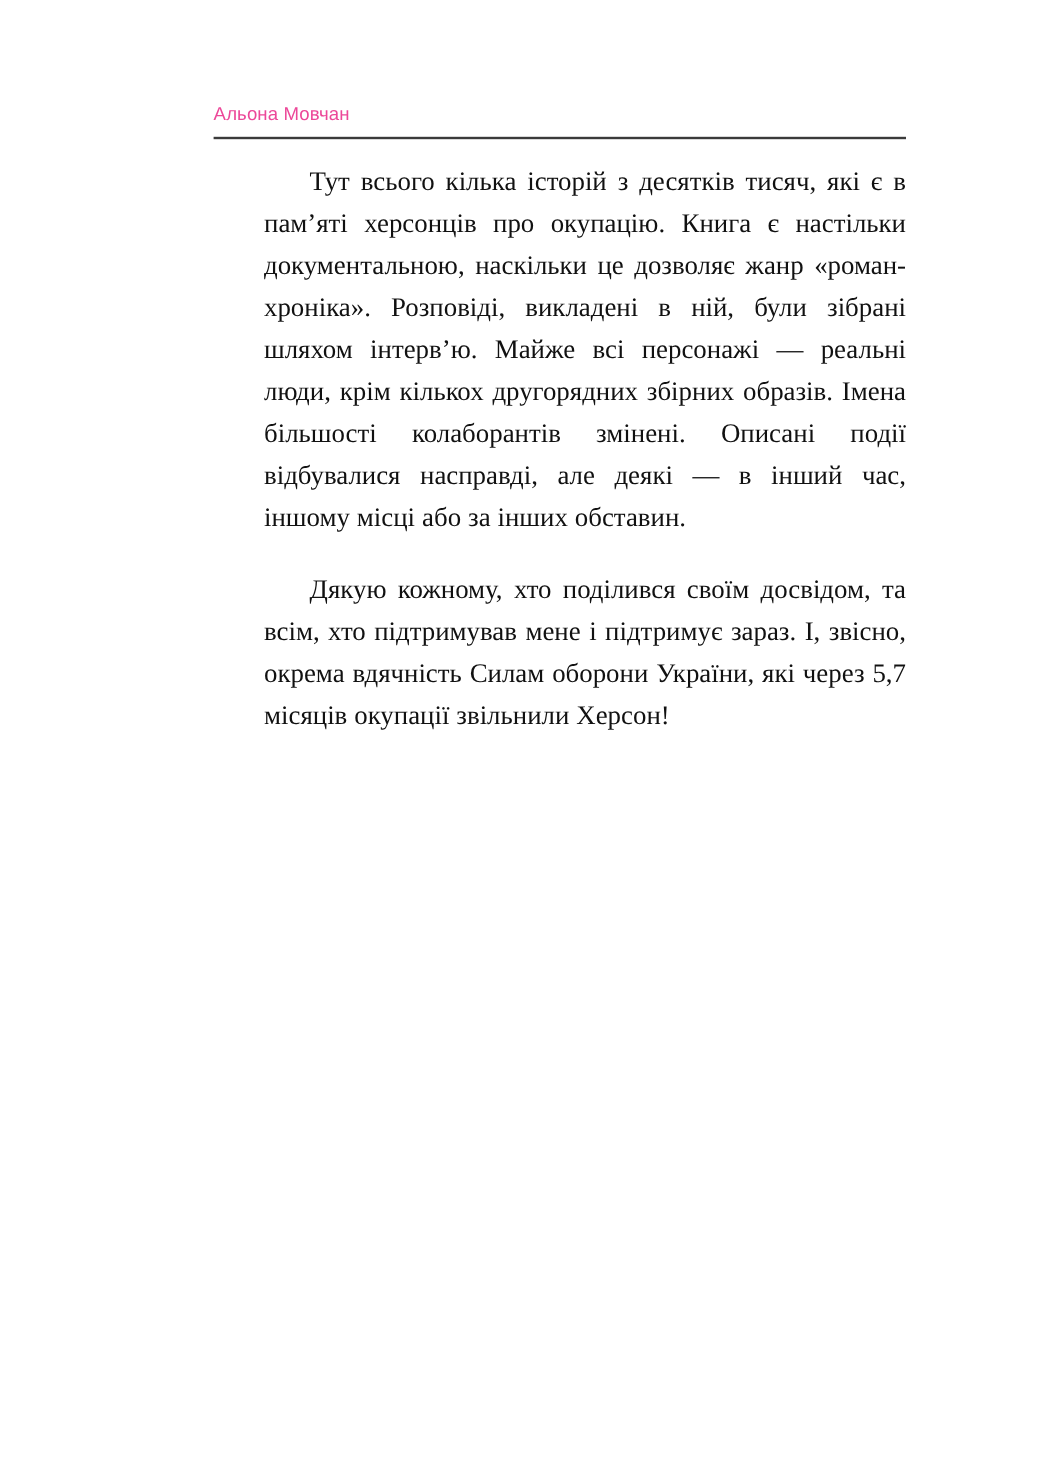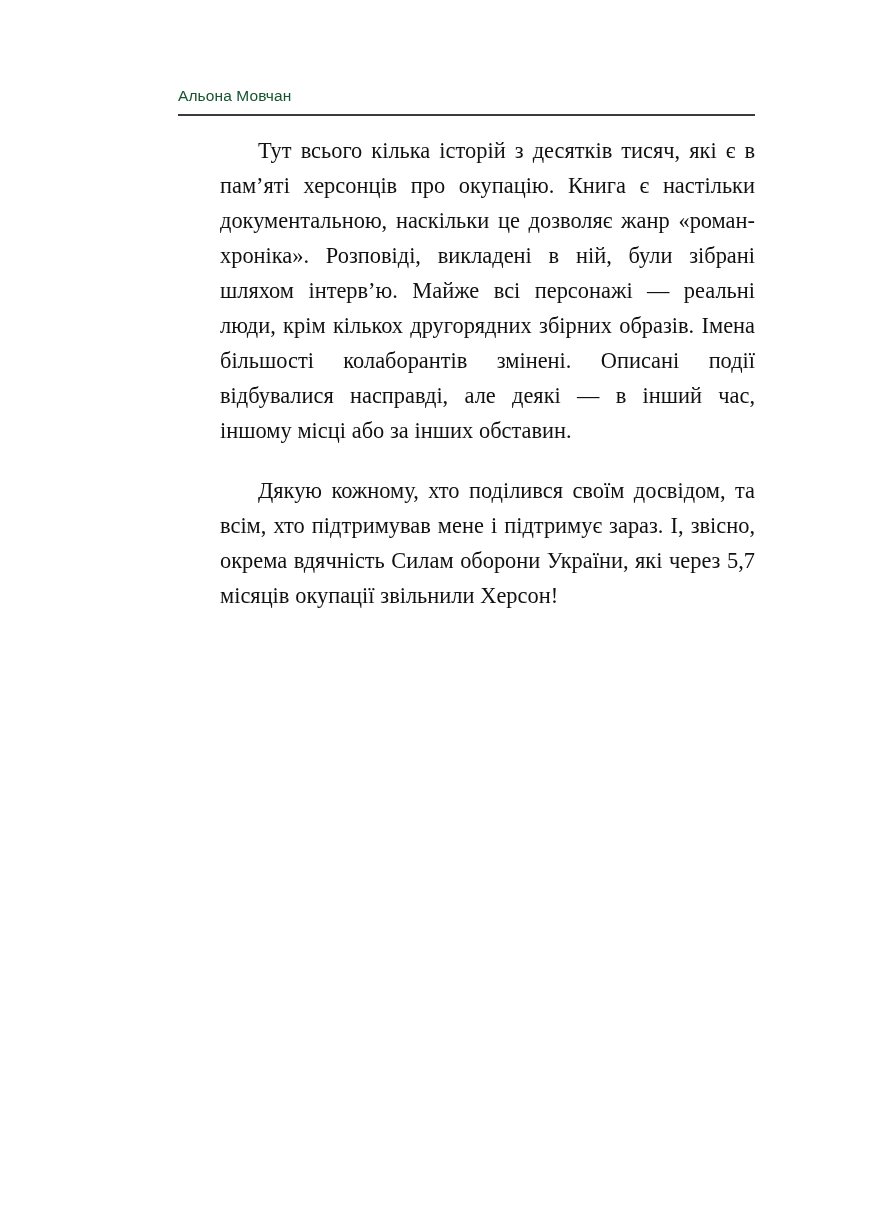--- a/index.html
+++ b/index.html
@@ -27,21 +27,21 @@
   .running-head {
     position: absolute;
     left: 178px;
     top: 86px;
     width: 577px;
   }
   .running-head-title {
     font-family: "Liberation Sans", "DejaVu Sans", sans-serif;
     font-size: 15.5px;
     line-height: 19px;
-    color: #14532d;
+    color: #ec4899;
     letter-spacing: 0.1px;
     white-space: nowrap;
   }
   .header-rule {
     margin-top: 9px;
     width: 577px;
     height: 2px;
     background: #3b3b3b;
   }
 

